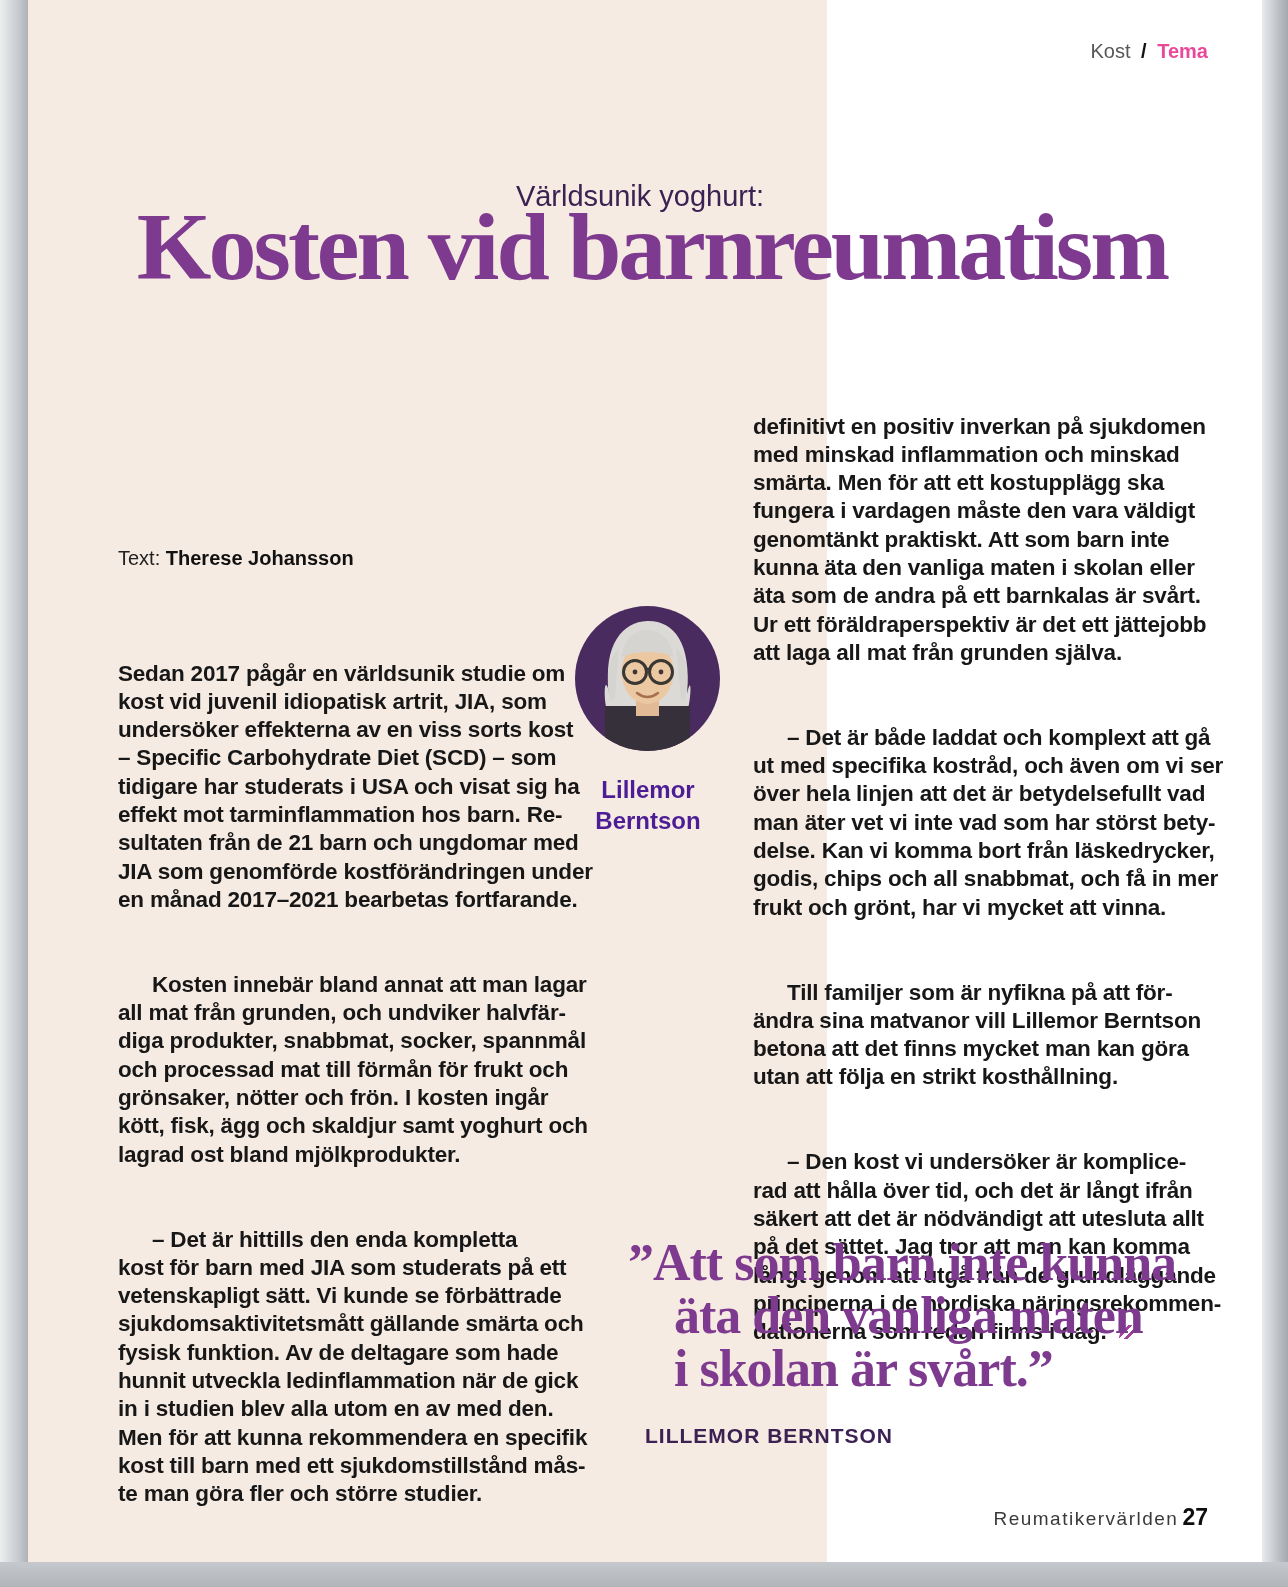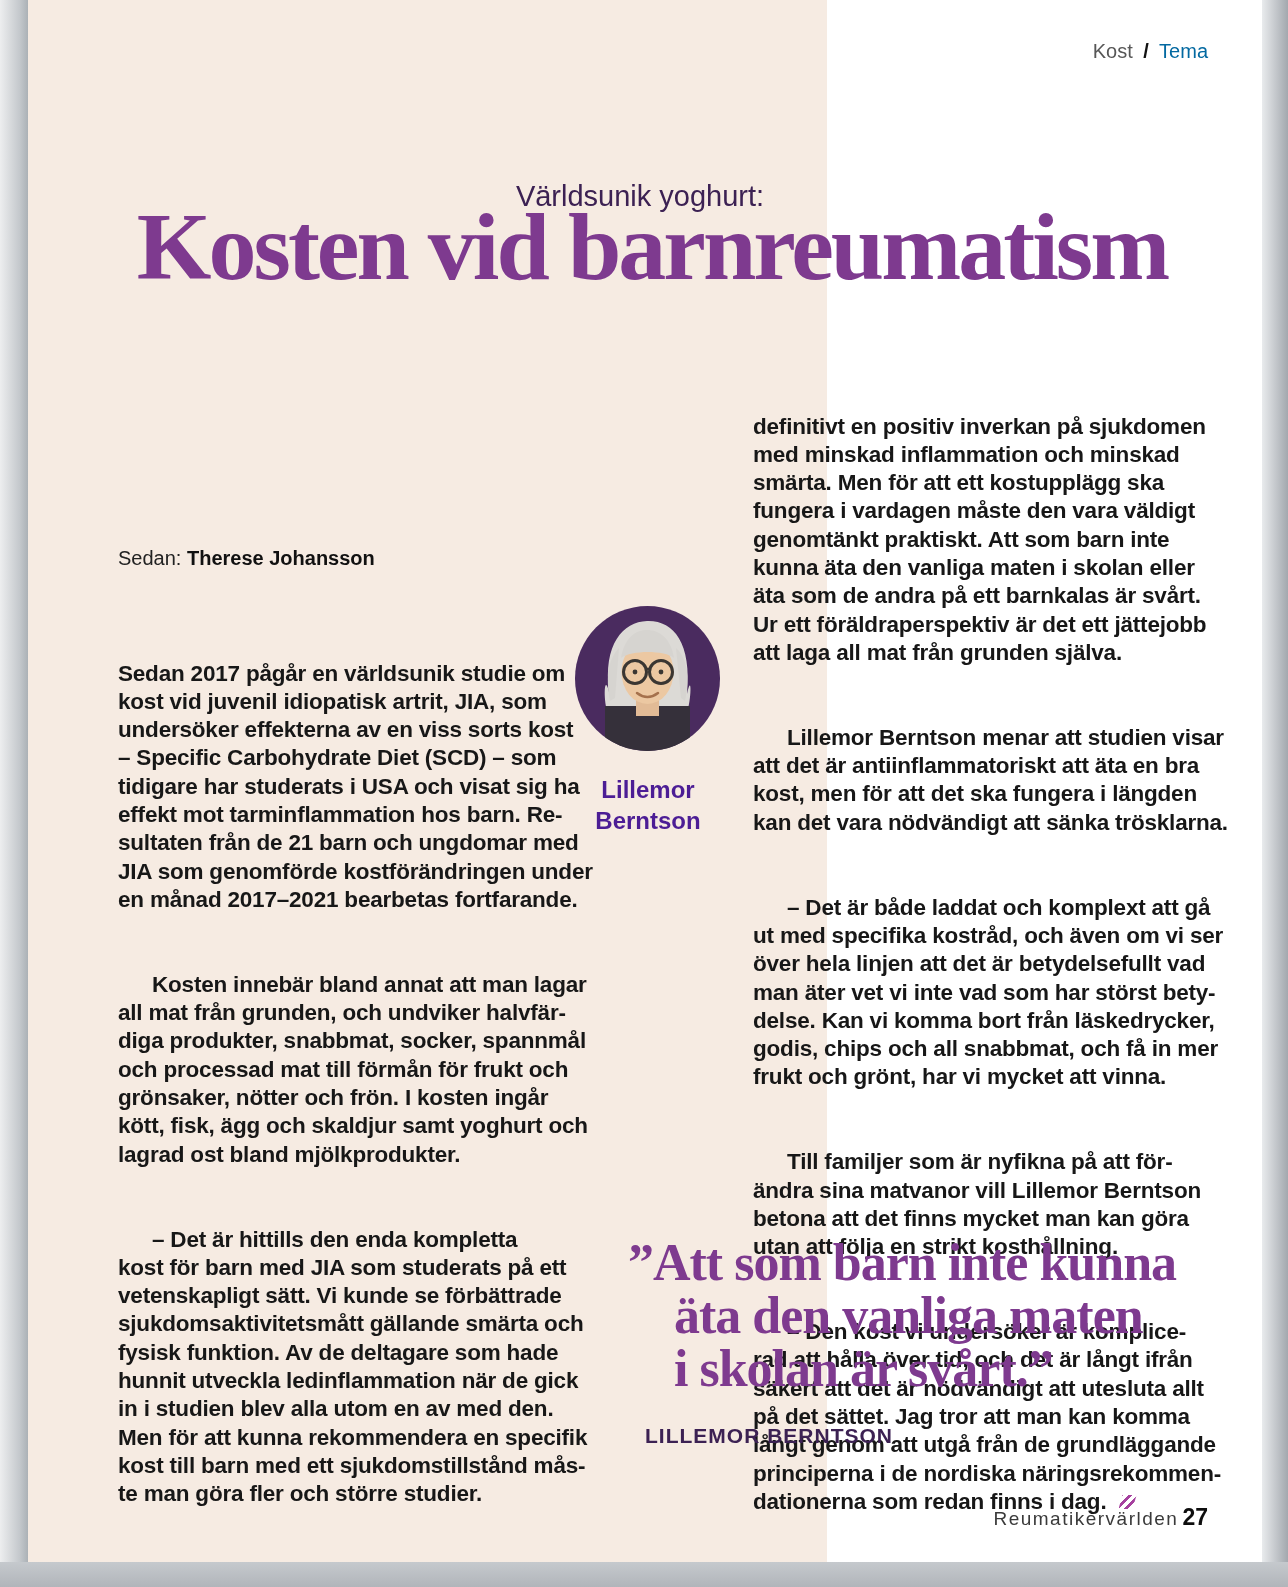--- a/index.html
+++ b/index.html
@@ -14,21 +14,21 @@
   .edge-right{position:absolute;left:1262px;top:0;width:26px;height:1562px;
     background:linear-gradient(to right,#e9ebed,#a3a8ae);}
   .edge-bottom{position:absolute;left:0;top:1562px;width:1288px;height:25px;
     background:linear-gradient(to bottom,#c5c9cd,#b1b5ba);}
   .page{position:absolute;left:28px;top:0;width:1234px;height:1562px;background:#ffffff;overflow:hidden;}
   .beige{position:absolute;left:0;top:0;width:799px;height:1562px;background:#f6ebe2;}
 
   .section-header{position:absolute;top:40px;left:880px;width:300px;text-align:right;
     font-size:20px;color:#575757;}
   .section-header .sep{font-weight:bold;color:#121212;margin:0 5px;}
-  .section-header .topic{font-weight:normal;color:#0369a1;}
+  .section-header .topic{font-weight:bold;color:#ec4899;}
 
   .kicker{position:absolute;top:181px;left:0;width:1224px;text-align:center;
     font-size:29px;line-height:30px;color:#3c2153;font-weight:normal;}
   .main-title{position:absolute;top:194px;left:0;width:1224px;text-align:center;
     font-family:"Liberation Serif",serif;font-weight:bold;
     font-size:96px;line-height:106px;letter-spacing:-3px;color:#7e3a8f;white-space:nowrap;padding-left:12px;}
 
   .intro{position:absolute;left:90px;top:352px;width:630px;
     font-size:32px;line-height:43px;font-weight:bold;color:#141414;white-space:pre;}
   .byline{position:absolute;left:90px;top:547px;font-size:20px;color:#222;}
@@ -74,21 +74,21 @@
     <span>Kost</span>
     <span class="sep">/</span>
     <span class="topic">Tema</span>
   </div>
 
   <div class="kicker">Världsunik yoghurt:</div>
   <div class="main-title">Kosten vid barnreumatism</div>
 
 
   <div class="byline">
-    <span>Sedan:</span>
+    <span>Text:</span>
     <span class="author">Therese Johansson</span>
   </div>
 
   <div class="portrait">
     <svg width="145" height="145" viewBox="0 0 145 145">
       <defs>
           <clipPath id="pc">
             <circle cx="72.5" cy="72.5" r="72.5"></circle>
           </clipPath>
         </defs>
@@ -148,24 +148,20 @@
   <div class="column col-right">
     <p>definitivt en positiv inverkan på sjukdomen
 med minskad inflammation och minskad
 smärta. Men för att ett kostupplägg ska
 fungera i vardagen måste den vara väldigt
 genomtänkt praktiskt. Att som barn inte
 kunna äta den vanliga maten i skolan eller
 äta som de andra på ett barnkalas är svårt.
 Ur ett föräldraperspektiv är det ett jättejobb
 att laga all mat från grunden själva.</p>
-    <p class="indent">Lillemor Berntson menar att studien visar
-att det är antiinflammatoriskt att äta en bra
-kost, men för att det ska fungera i längden
-kan det vara nödvändigt att sänka trösklarna.</p>
     <p class="indent">– Det är både laddat och komplext att gå
 ut med specifika kostråd, och även om vi ser
 över hela linjen att det är betydelsefullt vad
 man äter vet vi inte vad som har störst bety-
 delse. Kan vi komma bort från läskedrycker,
 godis, chips och all snabbmat, och få in mer
 frukt och grönt, har vi mycket att vinna.</p>
     <p class="indent">Till familjer som är nyfikna på att för-
 ändra sina matvanor vill Lillemor Berntson
 betona att det finns mycket man kan göra

